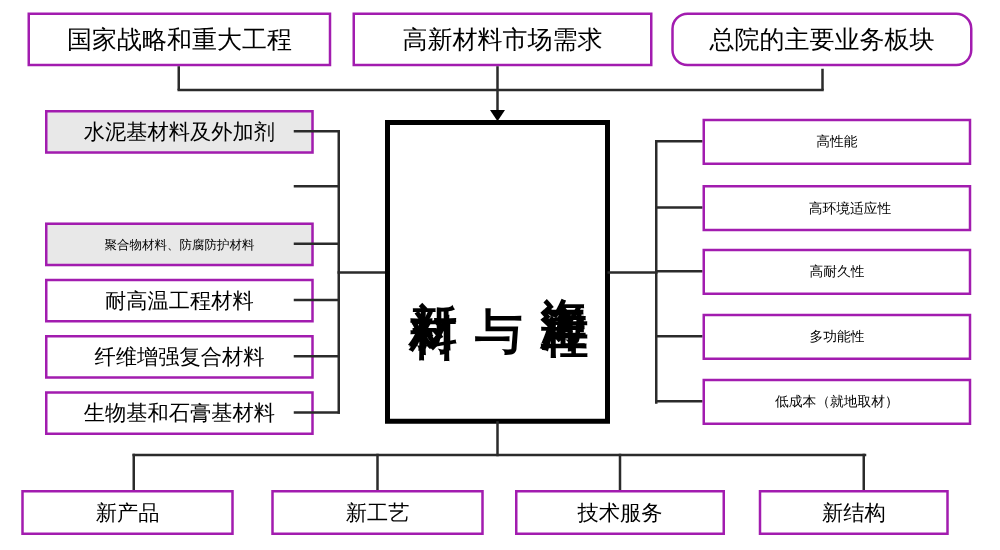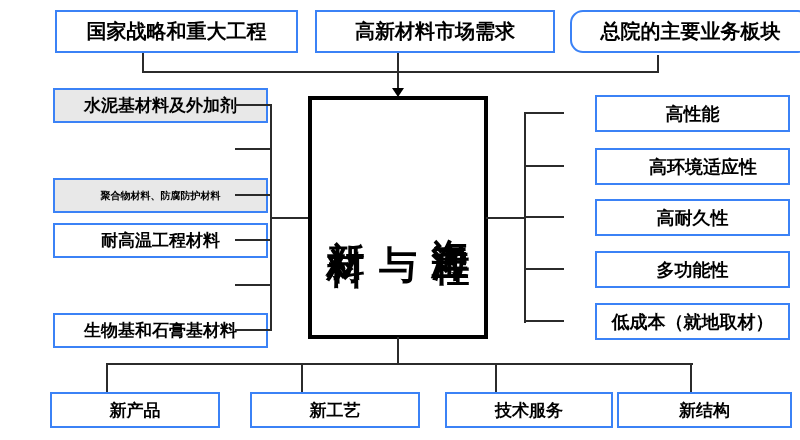--- a/index.html
+++ b/index.html
@@ -8,51 +8,50 @@
     width: 800px;
     height: 440px;
     background: #ffffff;
     font-family: "Liberation Sans", sans-serif;
     overflow: hidden;
   }
   .box {
     position: absolute;
     box-sizing: border-box;
     background: #ffffff;
-    border: 2px solid #3b82f6;
+    border: 2px solid #a21caf;
     display: flex;
     align-items: center;
     justify-content: center;
     text-align: center;
-    font-weight: bold;
+    font-weight: normal;
     color: #000000;
     white-space: nowrap;
-    margin-left: 33px;
   }
   
   .tbox { top: 10px; height: 43px; font-size: 20px; border-width: 2px; }
   .t1 { left: 22px;  width: 243px; }
   .t2 { left: 282px; width: 240px; }
   .t3 { left: 537px; width: 241px; border-radius: 13px; }
   
-  .lbox { left: 20px; width: 215px; height: 35px; font-size: 17px; }
+  .lbox { left: 36px; width: 215px; height: 35px; font-size: 17px; }
   .shaded { background: #e8e8e8; }
   .small-text { font-size: 10px; }
   .l1 { top: 88px; }  .l2 { top: 132px; } .l3 { top: 178px; }
   .l4 { top: 223px; } .l5 { top: 268px; } .l6 { top: 313px; }
   
-  .rbox { left: 562px; width: 195px; height: 37px; font-size: 18px; }
+  .rbox { left: 562px; width: 215px; height: 37px; font-size: 11px; }
   .r1 { top: 95px; }  .r2 { top: 148px; padding-left: 21px; } .r3 { top: 199px; }
   .r4 { top: 251px; } .r5 { top: 303px; }
   
   .bbox { top: 392px; height: 36px; font-size: 17px; }
   .b1 { left: 17px;  width: 170px; }
   .b2 { left: 217px; width: 170px; }
   .b3 { left: 412px; width: 168px; }
-  .b4 { left: 584px; width: 175px; }
+  .b4 { left: 607px; width: 152px; }
   
   .center-box {
     position: absolute;
     left: 308px; top: 96px; width: 180px; height: 243px;
     box-sizing: border-box;
     background: #ffffff;
     border: 4px solid #000000;
     display: flex;
     flex-direction: row;
     justify-content: space-evenly;
@@ -88,20 +87,21 @@
 
   <div class="ln" style="left:142px;top:53px;width:2px;height:19px"></div>
   <div class="ln" style="left:657px;top:55px;width:2px;height:17px"></div>
   <div class="ln" style="left:142px;top:71px;width:517px;height:2px"></div>
   <div class="ln" style="left:397px;top:53px;width:2px;height:37px"></div>
   <div class="arrow-down" style="left:392px;top:88px"></div>
 
   <div class="box lbox l1 shaded">水泥基材料及外加剂</div>
   <div class="box lbox l3 shaded small-text">聚合物材料、防腐防护材料</div>
   <div class="box lbox l4">耐高温工程材料</div>
+  <div class="box lbox l5">纤维增强复合材料</div>
   <div class="box lbox l6">生物基和石膏基材料</div>
 
   <div class="ln" style="left:235px;top:104px;width:37px;height:2px"></div>
   <div class="ln" style="left:235px;top:148px;width:37px;height:2px"></div>
   <div class="ln" style="left:235px;top:194px;width:37px;height:2px"></div>
   <div class="ln" style="left:235px;top:239px;width:37px;height:2px"></div>
   <div class="ln" style="left:235px;top:284px;width:37px;height:2px"></div>
   <div class="ln" style="left:235px;top:329px;width:37px;height:2px"></div>
   <div class="ln" style="left:270px;top:104px;width:2px;height:227px"></div>
   <div class="ln" style="left:270px;top:217px;width:40px;height:2px"></div>

